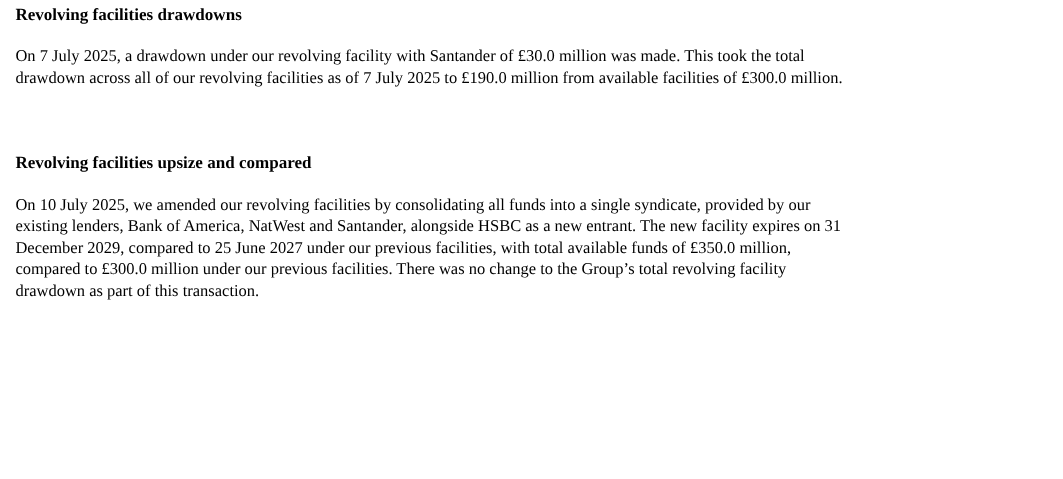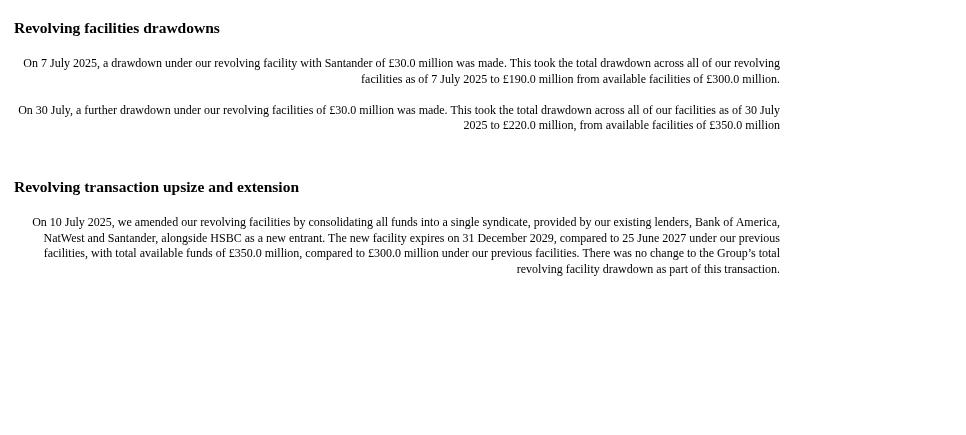--- a/index.html
+++ b/index.html
@@ -8,64 +8,63 @@
     background: #ffffff;
   }
   body {
     width: 966px;
     height: 435px;
     font-family: "Liberation Serif", serif;
     color: #000000;
     overflow: hidden;
   }
   .page {
-    padding: 18px 14px 0 14px;
+    padding: 4px 14px 0 14px;
     box-sizing: border-box;
     width: 794px;
   }
   .heading {
     font-size: 15.5px;
     font-weight: bold;
     line-height: 1.25;
     margin: 0 0 4px 0;
   }
   .para {
-    font-size: 12px;
+    font-size: 15px;
     line-height: 1.30;
     margin: 0;
-    text-align: right;
+    text-align: left;
   }
   .spacer-para {
     height: 15px;
   }
   .spacer-head {
     height: 13px;
   }
 </style>
 </head>
 <body>
 
 <div class="page">
 
   <div class="block">
     <h2 class="heading">Revolving facilities drawdowns</h2>
 
     <div class="spacer-para"></div>
     <p class="para">On 7 July 2025, a drawdown under our revolving facility with Santander of £30.0 million was made. This took the total drawdown across all of our revolving facilities as of 7 July 2025 to £190.0 million from available facilities of £300.0 million.</p>
 
     <div class="spacer-para"></div>
-    <p class="para">On 30 July, a further drawdown under our revolving facilities of £30.0 million was made. This took the total drawdown across all of our facilities as of 30 July 2025 to £220.0 million, from available facilities of £350.0 million</p>
 
     <div class="spacer-para"></div>
 
     <div class="spacer-para"></div>
   </div>
 
   <div class="spacer-head"></div>
 
   <div class="block">
-    <h2 class="heading">Revolving transaction upsize and extension</h2>
+    <h2 class="heading">Revolving facilities upsize and compared</h2>
 
     <div class="spacer-para"></div>
     <p class="para">On 10 July 2025, we amended our revolving facilities by consolidating all funds into a single syndicate, provided by our existing lenders, Bank of America, NatWest and Santander, alongside HSBC as a new entrant. The new facility expires on 31 December 2029, compared to 25 June 2027 under our previous facilities, with total available funds of £350.0 million, compared to £300.0 million under our previous facilities. There was no change to the Group’s total revolving facility drawdown as part of this transaction.</p>
   </div>
 
 </div>
 
 </body></html>

